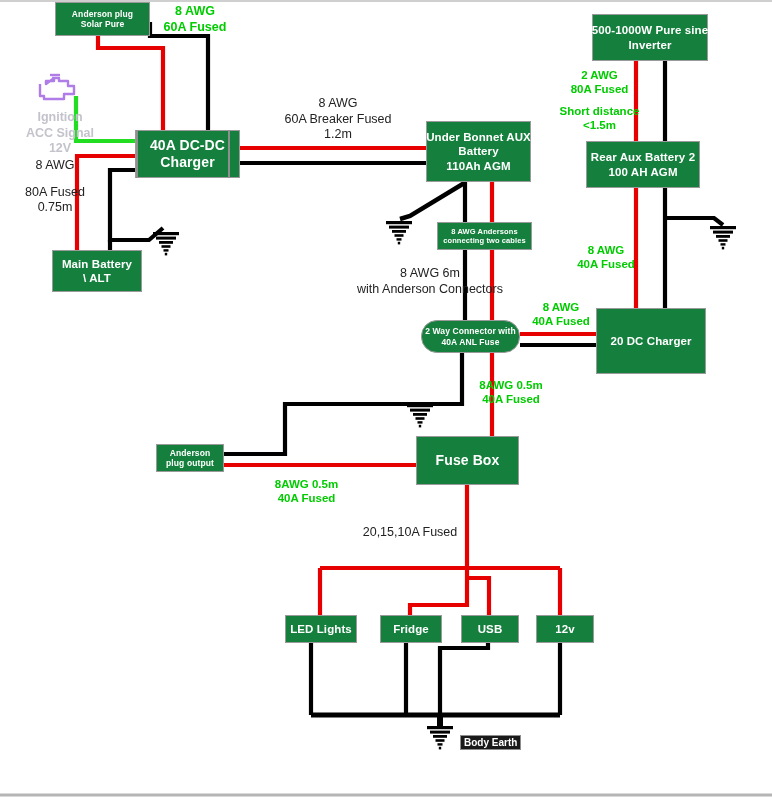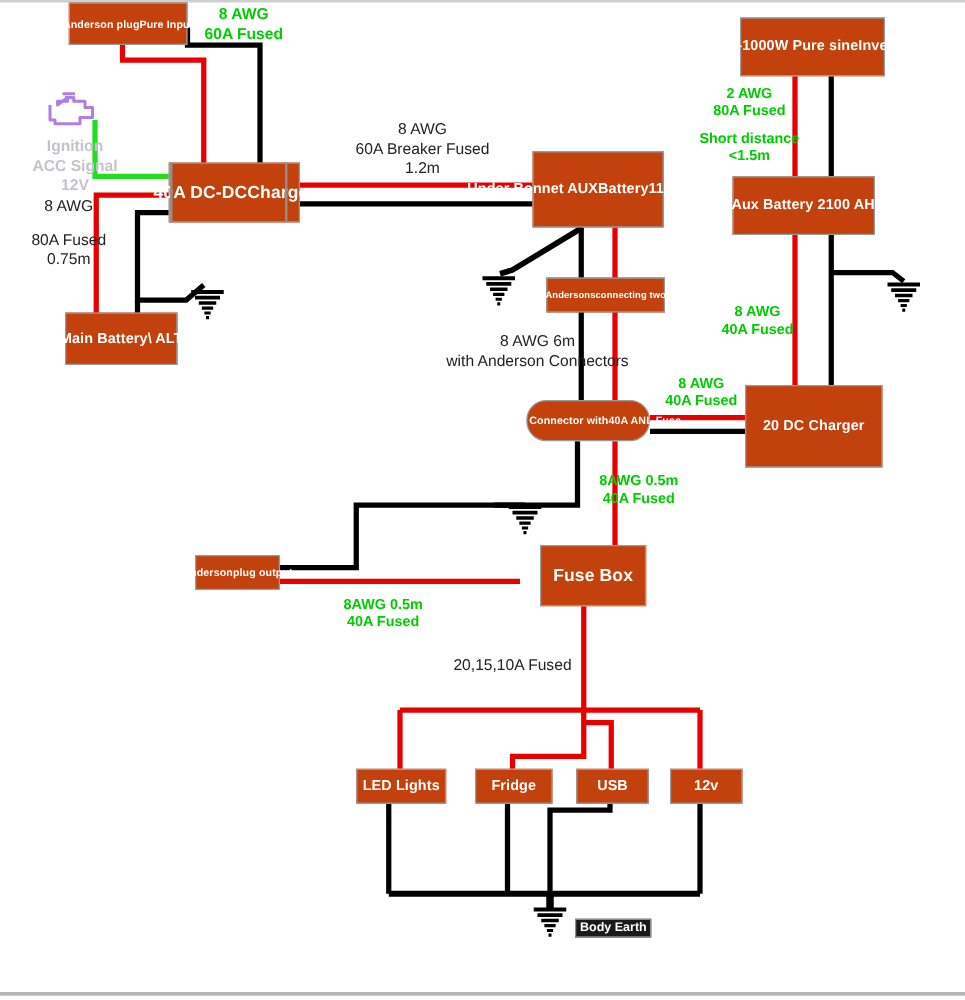--- a/index.html
+++ b/index.html
@@ -2,26 +2,26 @@
 <html><head>
 <meta charset="utf-8">
 <style>
   html,body{margin:0;padding:0;background:#ffffff;}
   body{width:772px;height:800px;font-family:"Liberation Sans",sans-serif;}
   #stage{position:relative;width:772px;height:800px;overflow:hidden;background:#fff;}
   svg#wires{position:absolute;left:0;top:0;width:772px;height:800px;}
 
   .node{
     position:absolute;
-    background:#c2410c;
+    background:#15803d;
     color:#ffffff;
     border:1px solid #9a9a9a;
     box-sizing:border-box;
     display:flex;
-    flex-direction:row;
+    flex-direction:column;
     align-items:center;
     justify-content:center;
     text-align:left;
     font-weight:bold;
     line-height:1.22;
     letter-spacing:0.1px;
     z-index:5;
   }
   .node span{display:block;white-space:nowrap;}
 
@@ -142,21 +142,21 @@
     <g transform="translate(440,726)">
       <use href="#gnd"></use>
     </g>
 
     <line x1="0" y1="1" x2="772" y2="1" stroke="#cfcfcf" stroke-width="2"></line>
     <line x1="0" y1="795" x2="772" y2="795" stroke="#b5b5b5" stroke-width="3"></line>
   </svg>
 
   <div class="node sz-tiny" style="left:55px;top:2px;width:95px;height:34px;">
     <span>Anderson plug</span>
-    <span>Pure Input</span>
+    <span>Solar Pure</span>
   </div>
 
   <div class="node sz-lg" style="left:135px;top:130px;width:105px;height:48px;">
     <span>40A DC-DC</span>
     <span>Charger</span>
   </div>
   <div class="divider" style="left:136px;top:130px;width:2px;height:48px;"></div>
   <div class="divider" style="left:228px;top:130px;width:2px;height:48px;"></div>
 
   <div class="node sz-md" style="left:52px;top:250px;width:90px;height:42px;">
@@ -192,21 +192,21 @@
   <div class="node sz-tiny" style="left:421px;top:320px;width:99px;height:33px;border-radius:16px;">
     <span>2 Way Connector with</span>
     <span>40A ANL Fuse</span>
   </div>
 
   <div class="node sz-tiny" style="left:156px;top:444px;width:68px;height:28px;">
     <span>Anderson</span>
     <span>plug output</span>
   </div>
 
-  <div class="node sz-lg" style="left:416px;top:436px;width:85px;height:49px;margin-left:16px;">
+  <div class="node sz-lg" style="left:416px;top:436px;width:103px;height:49px;">
     <span>Fuse Box</span>
   </div>
 
   <div class="node sz-md" style="left:285px;top:615px;width:72px;height:28px;">
     <span>LED Lights</span>
   </div>
   <div class="node sz-md" style="left:380px;top:615px;width:62px;height:28px;">
     <span>Fridge</span>
   </div>
   <div class="node sz-md" style="left:461px;top:615px;width:58px;height:28px;">

